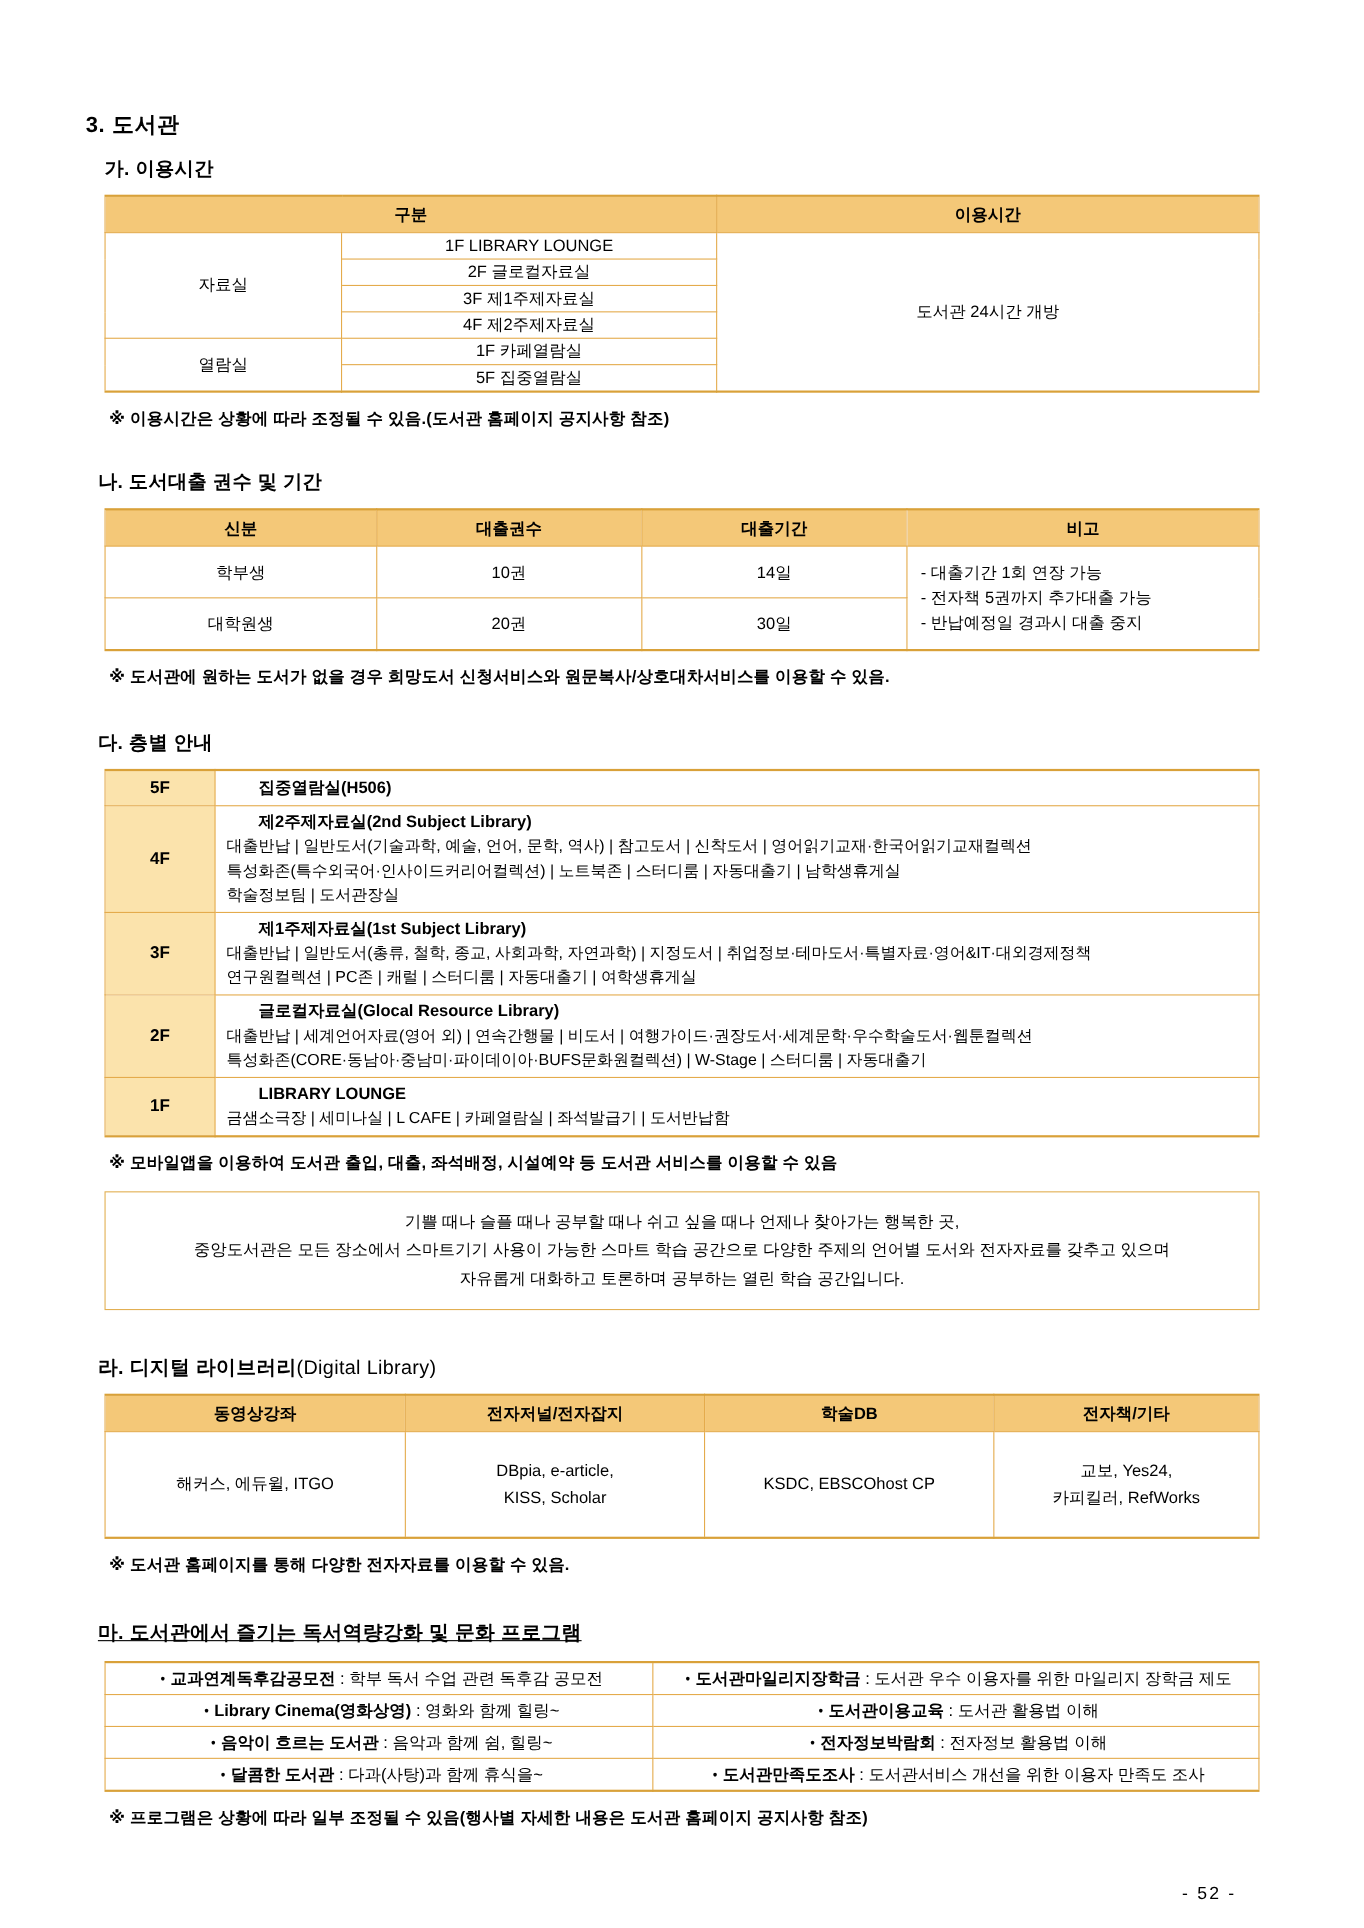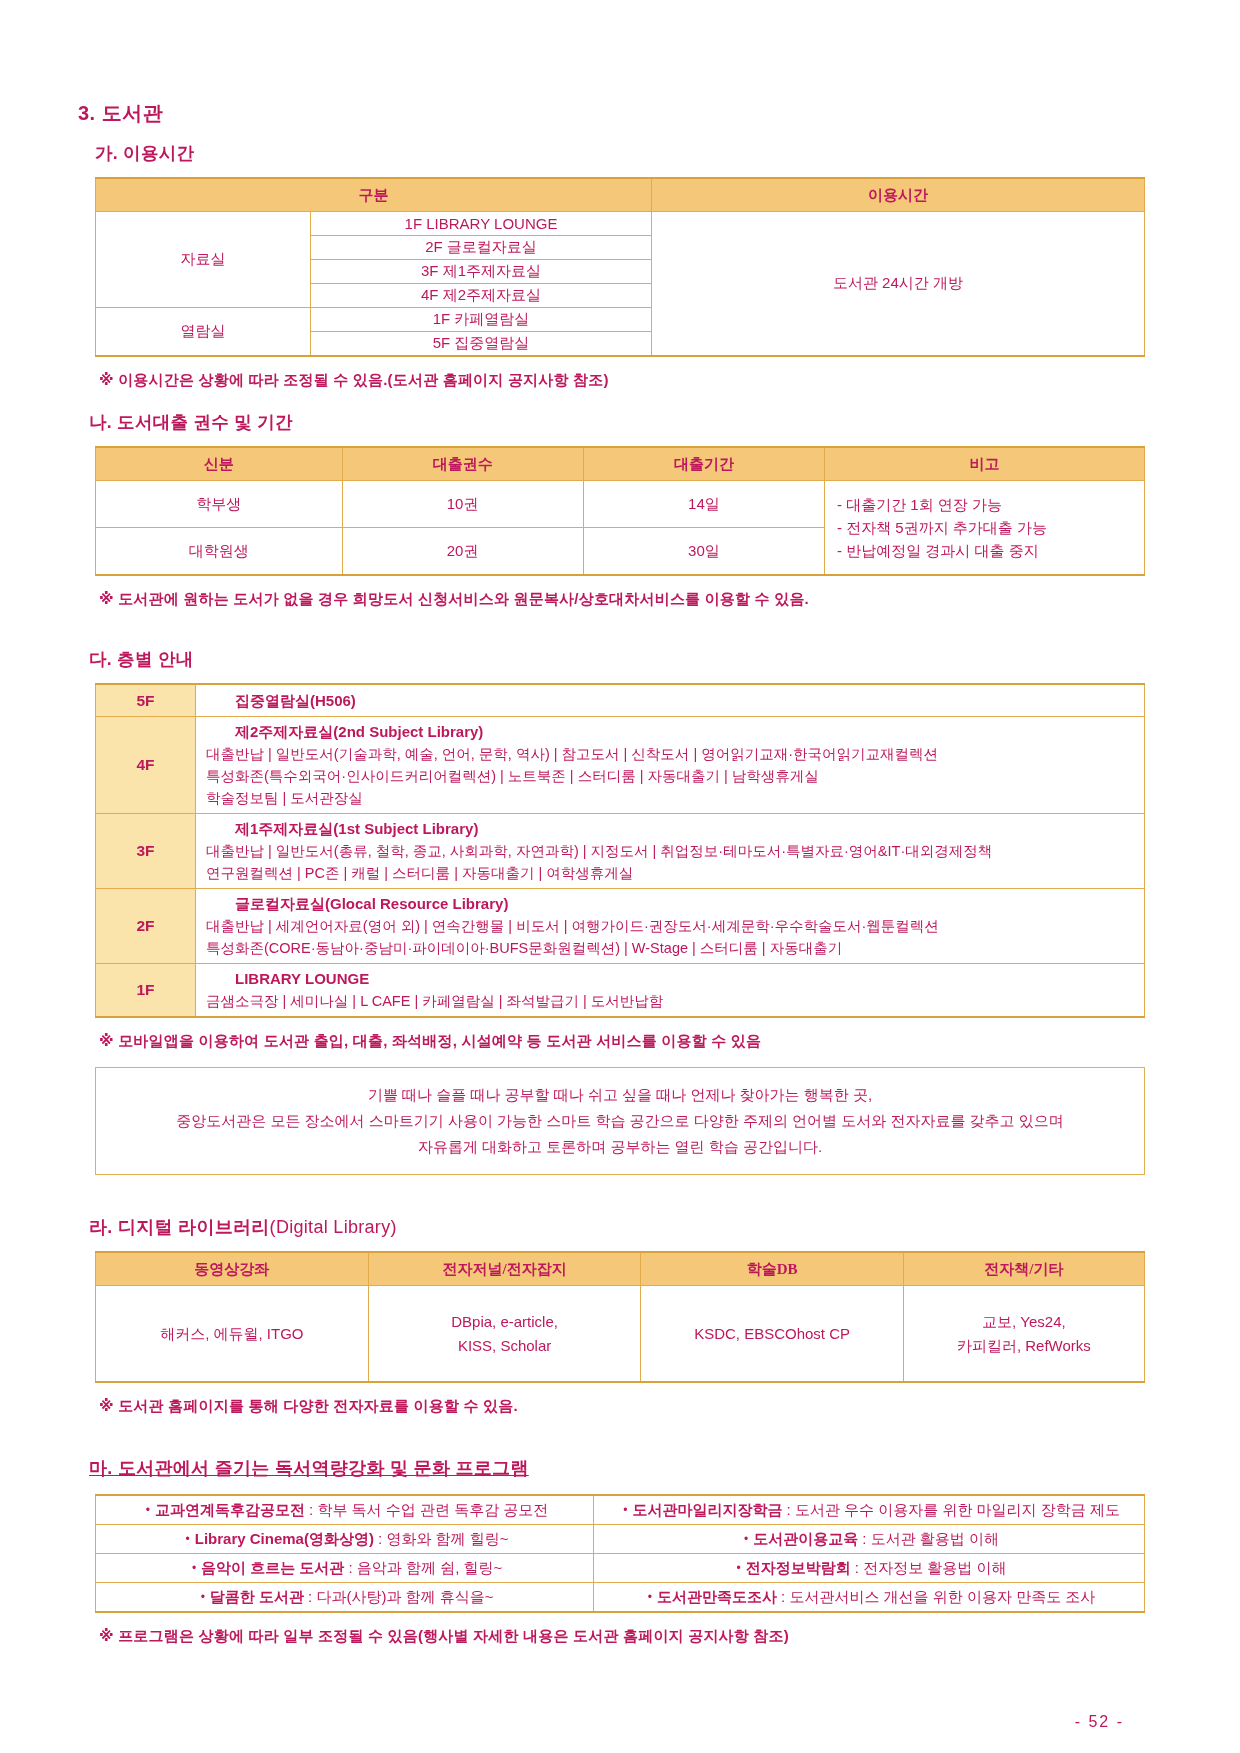--- a/index.html
+++ b/index.html
@@ -1,34 +1,34 @@
 <!DOCTYPE html>
 <html><head>
 <meta charset="utf-8">
 <style>
   html,body{margin:0;padding:0;background:#ffffff;}
   .page{
     position:relative;
     width:1240px;height:1753px;
     background:#ffffff;
     font-family:"Liberation Sans","DejaVu Sans",sans-serif;
-    color:#be185d;
+    color:#000000;
     overflow:hidden;
   }
   .content{margin:0 95px;width:1050px;}
   .doc-title{
     margin:0;padding-top:100px;margin-left:-17px;
     font-size:20px;font-weight:bold;letter-spacing:.5px;
   }
   .sec-heading{
     font-size:17.5px;font-weight:bold;margin:0;letter-spacing:.3px;
   }
   .sec-heading .en{font-weight:normal;}
   .h-hours{margin-top:14px;}
-  .h-loan{margin-top:20px;margin-left:-6px;}
+  .h-loan{margin-top:36px;margin-left:-6px;}
   .h-floors{margin-top:38px;margin-left:-6px;}
   .h-digital{margin-top:40px;margin-left:-6px;font-size:18px;}
   .h-programs{margin-top:40px;margin-left:-6px;font-size:18px;text-decoration:underline;}
 
   table{border-collapse:collapse;width:100%;table-layout:fixed;padding-left:28px;}
   table.doc{
     border-top:2.5px solid #d9a139;
     border-bottom:2.5px solid #d9a139;
   }
   table.doc th, table.doc td{
@@ -45,21 +45,21 @@
     height:30px;
   }
   .t-hours{margin-top:12px;}
   .t-hours td{height:21px;}
   .t-loan{margin-top:12px;}
   .t-loan th{height:34px;}
   .t-loan td{height:44px;}
   .t-loan td.remarks{text-align:left;padding-left:12px;}
   .t-loan td.remarks div{line-height:23px;}
   .t-digital{margin-top:12px;}
-  .t-digital th{height:34px;font-family:Liberation Serif, serif;}
+  .t-digital th{height:34px;}
   .t-digital td{height:93px;white-space:pre-line;line-height:24px;}
 
   .t-floors{margin-top:12px;}
   .t-floors td{vertical-align:middle;}
   .t-floors td.floor-label{
     background:#fbe3ac;
     font-weight:bold;
     font-size:15.5px;
     text-align:center;
   }

